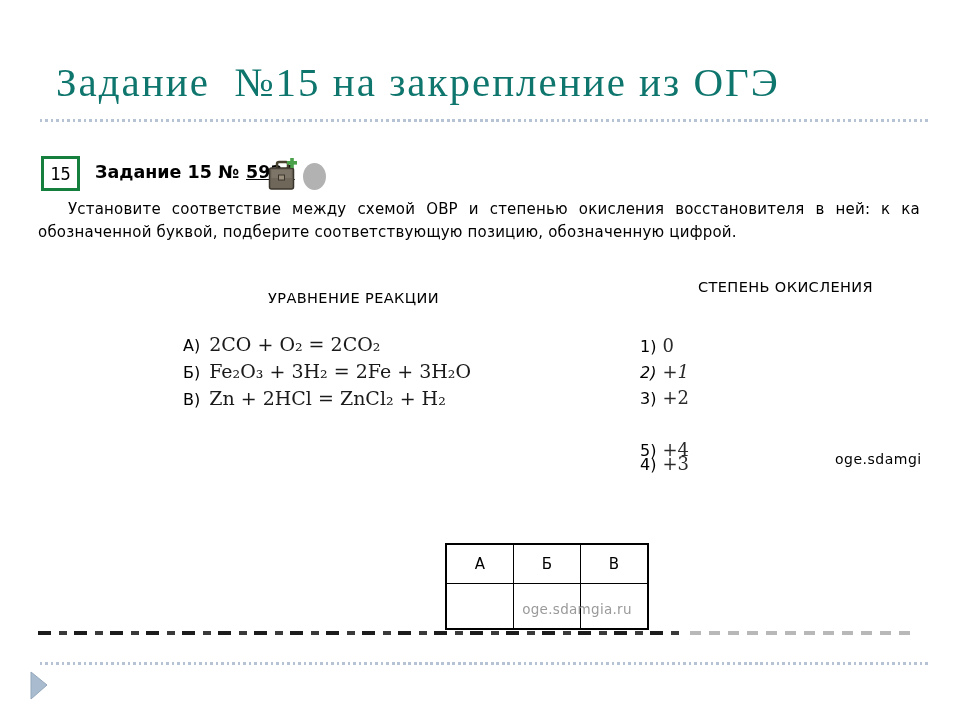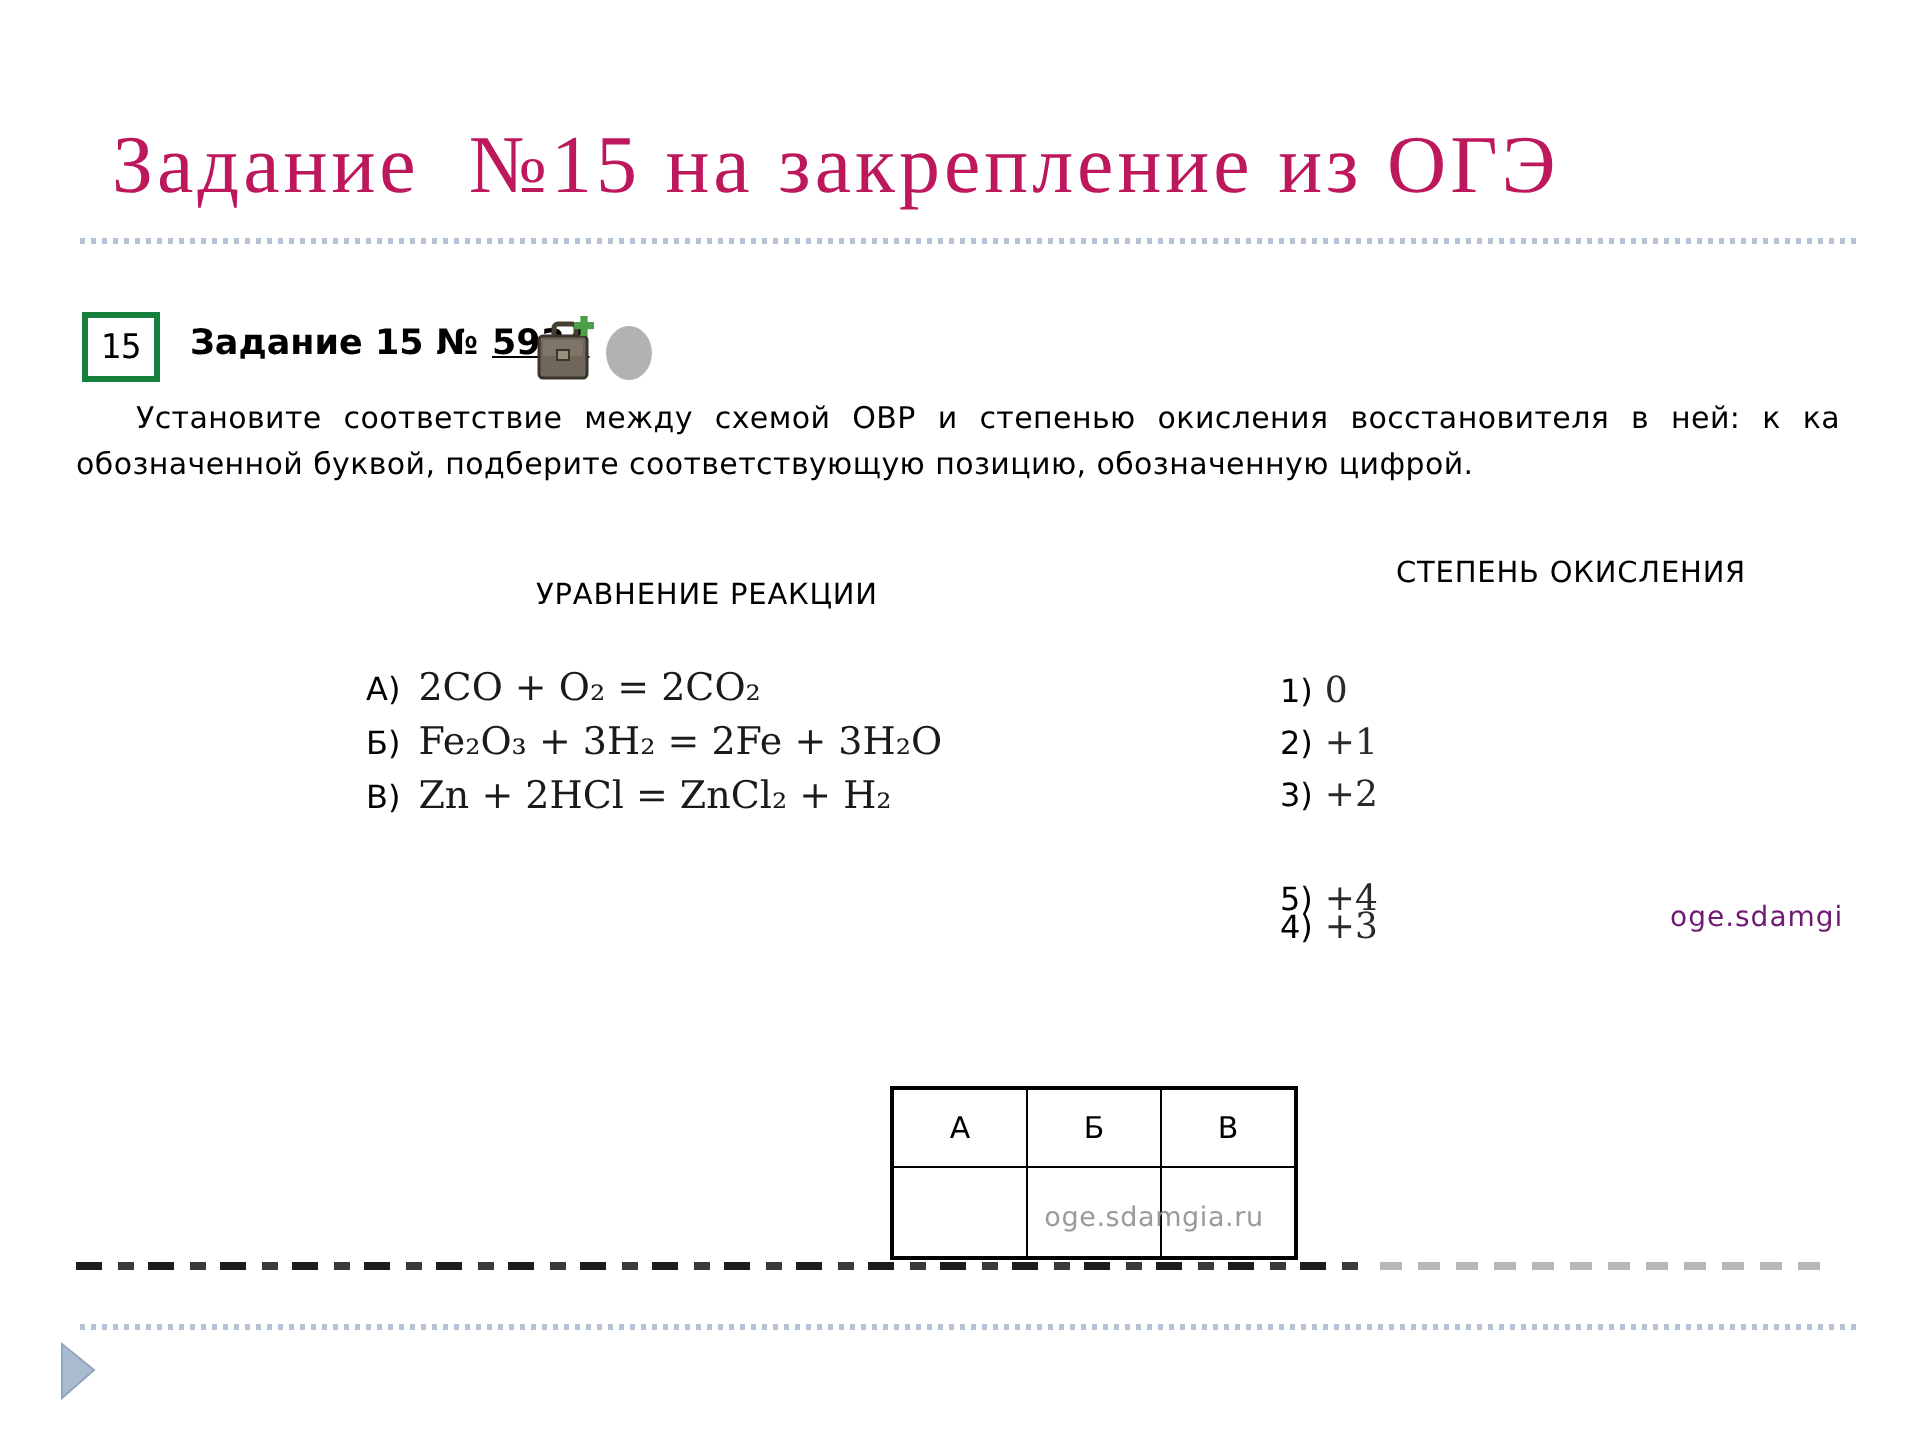--- a/index.html
+++ b/index.html
@@ -5,21 +5,21 @@
   html, body { margin: 0; padding: 0; background: #ffffff; }
   .slide {
     position: relative; width: 960px; height: 720px;
     background: #ffffff; overflow: hidden;
     font-family: "DejaVu Sans", sans-serif; color: #000;
   }
   
   .title {
     position: absolute; left: 56px; top: 58px; margin: 0;
     font-family: "Liberation Serif", serif; font-weight: normal;
-    font-size: 41px; letter-spacing: 2px; color: #be185d; white-space: pre;
+    font-size: 41px; letter-spacing: 2px; color: #0f766e; white-space: pre;
   }
   .dotted {
     position: absolute; height: 3px;
     background: repeating-linear-gradient(90deg, #b5c3d5 0 2.5px, transparent 2.5px 5.5px);
   }
   .dotted.top    { left: 40px; top: 119px; width: 890px; }
   .dotted.bottom { left: 40px; top: 662px; width: 890px; }
   .nav-triangle { position: absolute; left: 30px; top: 671px; }
   
   .numbox {
@@ -43,25 +43,25 @@
   .colhead { font-size: 14.5px; letter-spacing: 0.4px; }
   .colhead.left  { position: absolute; left: 268px; top: 290px; }
   .colhead.right { position: absolute; left: 698px; top: 277px; line-height: 21px; }
   .eq { position: absolute; left: 183px; white-space: nowrap; }
   .eq-label { font-size: 16px; margin-right: 9px; }
   .eq-formula { font-family: "DejaVu Serif", serif; font-size: 19px; color: #1a1a1a; }
   .eq.r0 { top: 333px; } .eq.r1 { top: 360px; text-align: center; } .eq.r2 { top: 387px; }
   .opt { position: absolute; left: 640px; white-space: nowrap; }
   .opt-label { font-size: 16px; margin-right: 6px; }
   .opt-value { font-family: "DejaVu Serif", serif; font-size: 18px; color: #2a2a2a; }
-  .opt.r0 { top: 335px; } .opt.r1 { top: 361px; } .opt.r2 { top: 387px; }
+  .opt.r0 { top: 335px; } .opt.r1 { top: 361px; font-style: italic; } .opt.r2 { top: 387px; }
   .opt.r3 { top: 413px; margin-top: 40px; } .opt.r4 { top: 439px; }
   .wm-side {
     position: absolute; left: 835px; top: 451px; font-size: 14px;
-    color: #701a75; letter-spacing: 0.5px;
+    color: #000000; letter-spacing: 0.5px;
   }
   .answer-prompt { position: absolute; left: 70px; top: 499px; font-size: 15.5px; letter-spacing: 0.2px; }
   .answer-table {
     position: absolute; left: 445px; top: 543px;
     border-collapse: collapse; table-layout: fixed;
   }
   .answer-table th, .answer-table td { border: 1.5px solid #000; width: 64px; }
   .answer-table { border: 2.5px solid #000; }
   .answer-table th { height: 36px; font-size: 15px; font-weight: normal; text-align: center; }
   .answer-table td { height: 42px; }

